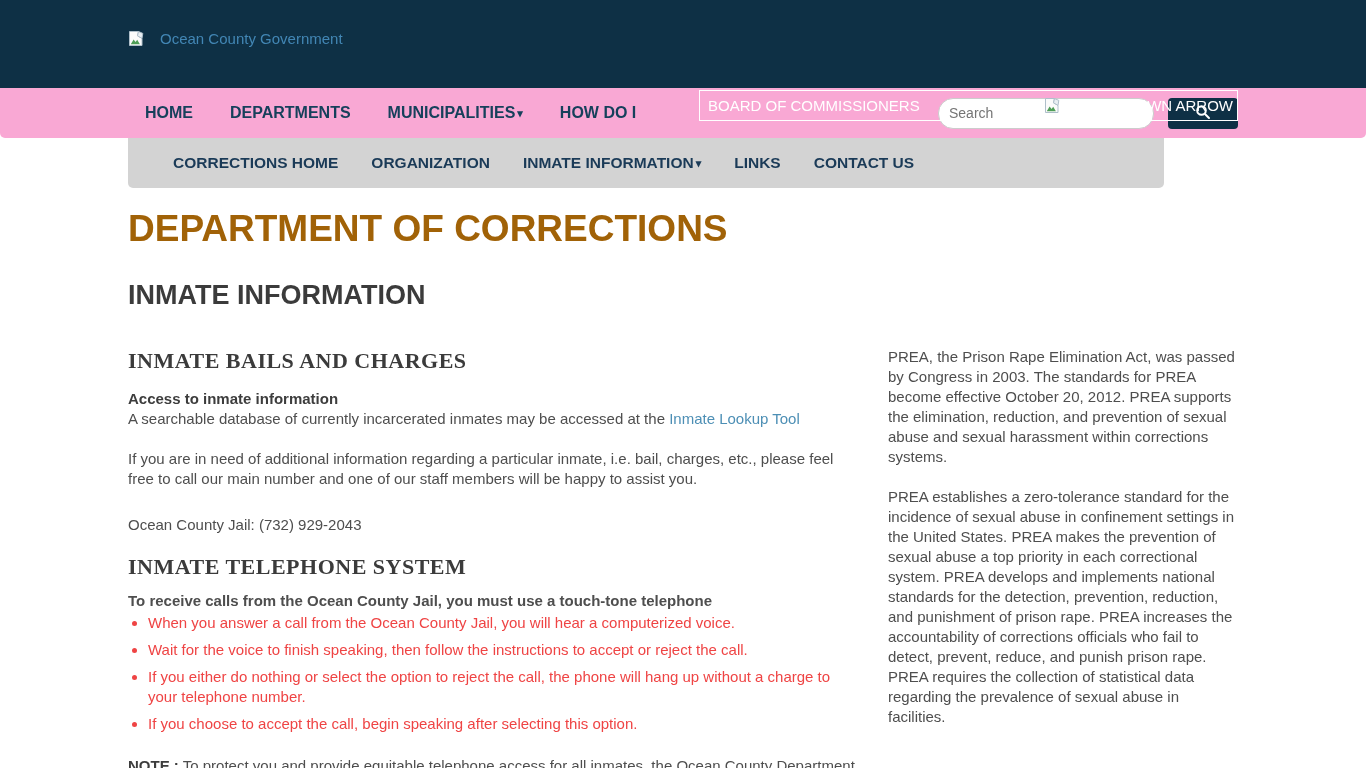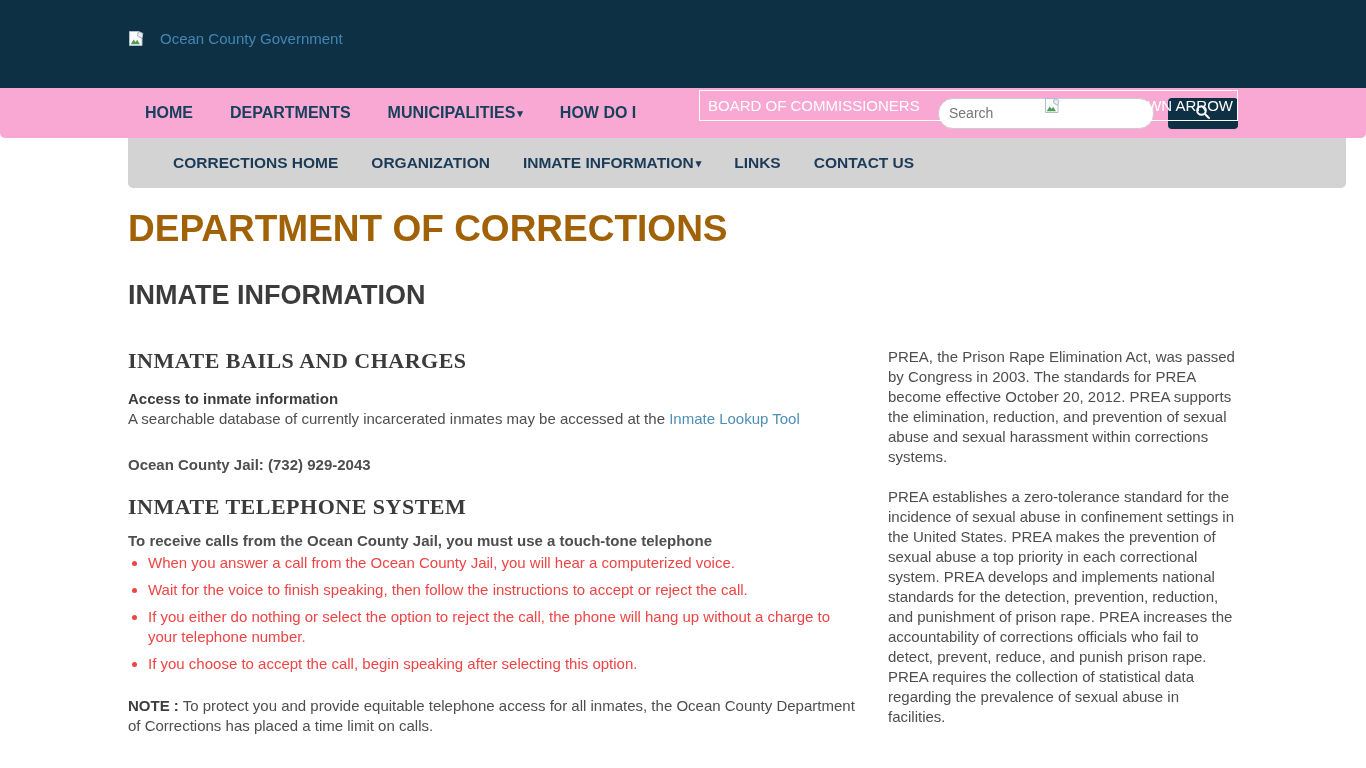--- a/index.html
+++ b/index.html
@@ -53,21 +53,21 @@
     font-family: "Liberation Sans", sans-serif;
   }
   .search-input::placeholder { color: #757575; }
   .search-btn {
     width: 70px; height: 31px; background: #0e3045; border: none; border-radius: 4px;
     display: flex; align-items: center; justify-content: center; cursor: pointer;
   }
 
   
   .subnav {
-    width: 1218px; margin-left: 128px; height: 50px;
+    width: 1036px; margin-left: 128px; height: 50px;
     background: #d3d3d3; border-radius: 0 0 5px 5px;
     display: flex; align-items: center;
   }
   .subnavlist { list-style: none; display: flex; margin: 0; padding: 0 0 0 45px; gap: 33px; }
   .subnavlist li {
     font-size: 15.5px; font-weight: bold; color: #1a3a57;
     cursor: pointer; white-space: nowrap;
   }
 
   
@@ -87,21 +87,21 @@
     font-size: 22px; font-weight: bold; color: #3b3b3b;
     letter-spacing: 0.5px; margin: 0 0 14px 0; line-height: 28px; font-family: Liberation Serif, serif;
   }
   .col-left p, .col-right p { font-size: 15px; line-height: 20px; margin: 0; }
   .access-label { font-weight: bold; color: #3d3d3d; }
   .database-line { margin: 0 0 20px 0; }
   .link {
     color: #4d8fb5; text-decoration: none; cursor: pointer;
   }
   .assist-para { margin: 20px 0 0 0 !important; }
-  .phone-line { margin: 26px 0 0 0 !important; font-weight: bold; }
+  .phone-line { margin: 26px 0 0 0 !important; }
   h3.tel-heading { margin: 18px 0 10px 0; }
   .intro-line { margin: 2px 0 2px 0 !important; font-weight: bold; }
   ul.bullets { margin: 0; padding: 0 0 0 20px; }
   ul.bullets li {
     font-size: 15px; line-height: 20px; margin: 0 0 7px 0; color: #ef4444;
   }
   .note-para { margin: 22px 0 0 0 !important; }
   .note-label { font-weight: bold; color: #3d3d3d; }
   .prea-p1 { margin: 0 0 20px 0 !important; }
 </style>
@@ -174,20 +174,21 @@
 
   <div class="cols">
 
     <div class="col-left">
       <h3 class="subheading">INMATE BAILS AND CHARGES</h3>
       <p class="access-label">Access to inmate information</p>
       <p class="database-line">
         <span>A searchable database of currently incarcerated inmates may be accessed at the</span>
         <a class="link">Inmate Lookup Tool</a>
       </p>
+      <p class="assist-para">If you are in need of additional information regarding a particular inmate, i.e. bail, charges, etc., please feel free to call our main number and one of our staff members will be happy to assist you.</p>
       <p class="phone-line">Ocean County Jail: (732) 929-2043</p>
 
       <h3 class="subheading tel-heading">INMATE TELEPHONE SYSTEM</h3>
       <p class="intro-line">To receive calls from the Ocean County Jail, you must use a touch-tone telephone</p>
       <ul class="bullets">
         <li>When you answer a call from the Ocean County Jail, you will hear a computerized voice.</li>
         <li>Wait for the voice to finish speaking, then follow the instructions to accept or reject the call.</li>
         <li>If you either do nothing or select the option to reject the call, the phone will hang up without a charge to your telephone number.</li>
         <li>If you choose to accept the call, begin speaking after selecting this option.</li>
       </ul>

